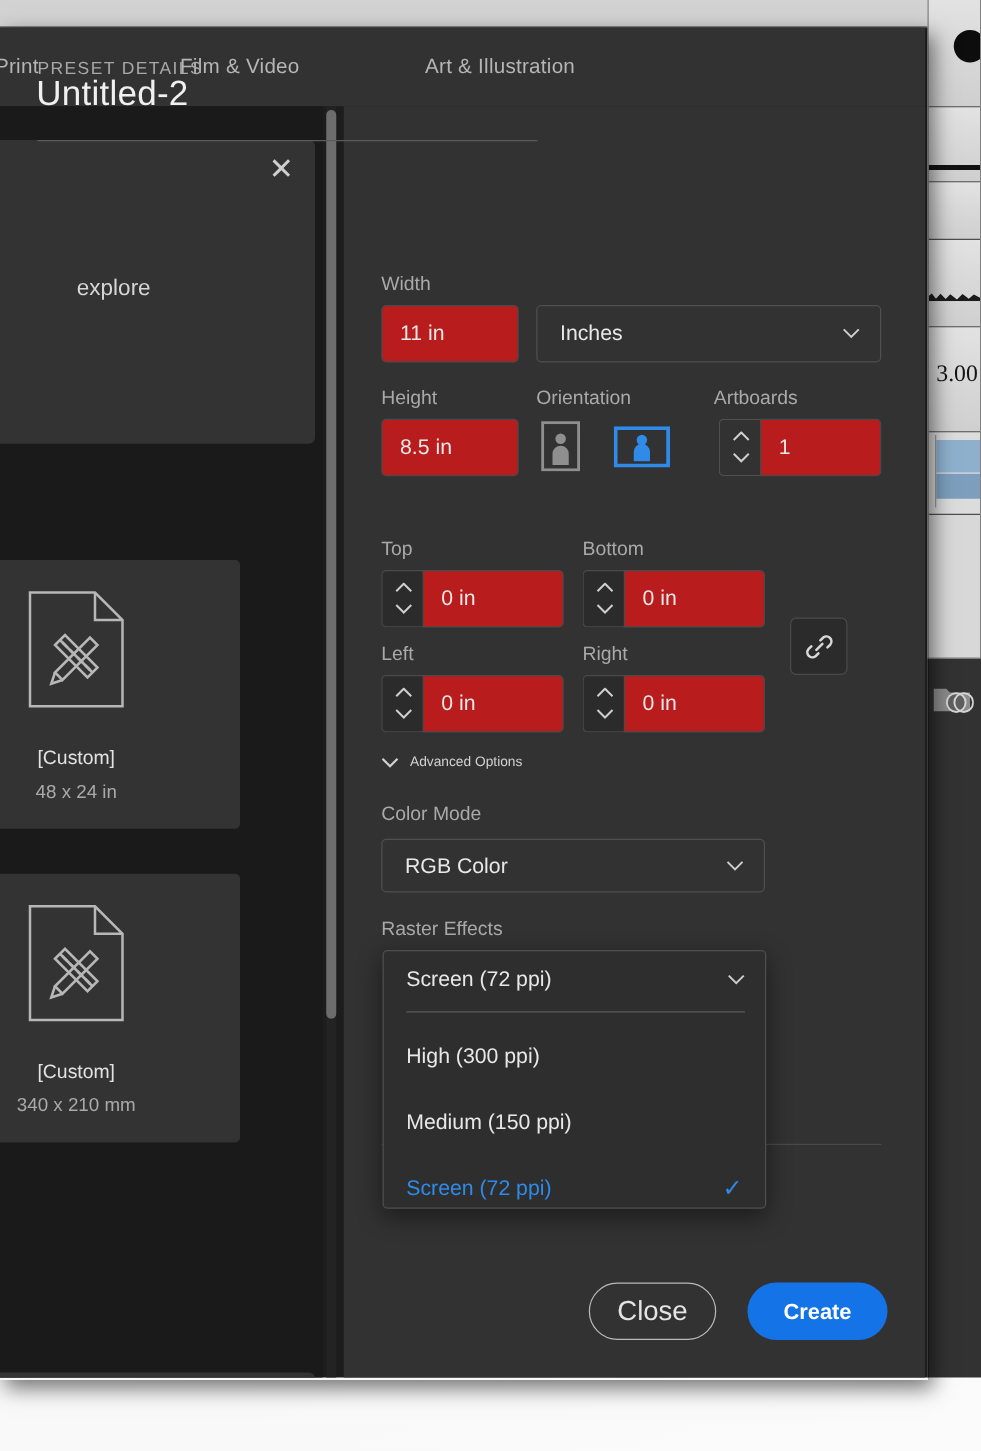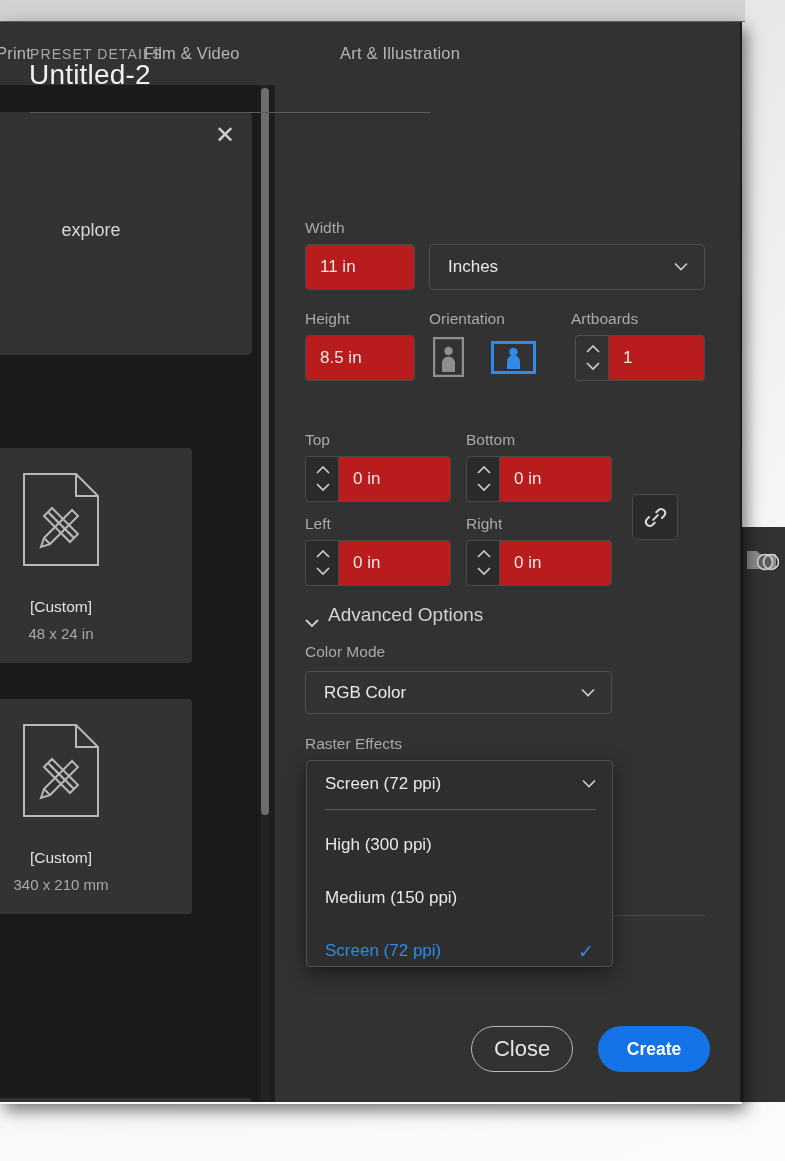--- a/index.html
+++ b/index.html
@@ -219,21 +219,21 @@
 
   #link-btn {
     position:absolute; left:632px; top:494px; width:46px; height:46px;
     background:#2b2b2b; border:1px solid #4a4a4a; border-radius:5px;
     display:flex; align-items:center; justify-content:center; cursor:pointer;
   }
 
   
   #adv-toggle {
     position:absolute; left:305px; top:604px; display:flex; align-items:center;
-    gap:9px; color:#d2d2d2; font-size:19px; cursor:pointer;
+    gap:9px; color:#d2d2d2; font-size:11px; cursor:pointer;
   }
   #adv-caret { width:14px; height:9px; }
 
   #lbl-colormode { left:305px; top:643px; }
   #sel-colormode { left:305px; top:671px; width:307px; height:43px; }
 
   #lbl-raster { left:305px; top:735px; }
 
   
   #raster-dd {
@@ -287,20 +287,34 @@
     box-shadow:4px 6px 16px rgba(0,0,0,.55); pointer-events:none;
   }
 </style>
 </head>
 <body>
 
 <div id="app-bg">
   <div id="canvas-light"></div>
   <div id="top-light-strip"></div>
 
+  <div id="stroke-popup">
+    <div class="sp-row sp-dot"></div>
+    <div class="sp-row sp-thin"></div>
+    <div class="sp-row sp-blank"></div>
+    <div class="sp-row sp-rough"></div>
+    <div class="sp-row sp-num">
+      <span>3.00</span>
+    </div>
+    <div class="sp-row sp-swatch">
+      <i class="sw-tick"></i>
+      <i class="sw-a"></i>
+      <i class="sw-b"></i>
+    </div>
+  </div>
 
   <div id="right-dark"></div>
   <div id="cc-folder">
     <svg viewBox="0 0 34 28" width="34" height="28">
       <path d="M2 6 h10 l3 3 h16 v15 H2 Z" fill="#8c8c8c"></path>
       <circle cx="20" cy="17" r="7.5" fill="#5f5f5f" stroke="#d3d3d3" stroke-width="1.6"></circle>
       <circle cx="26" cy="17" r="7.5" fill="none" stroke="#d3d3d3" stroke-width="1.6"></circle>
     </svg>
   </div>
 </div>

